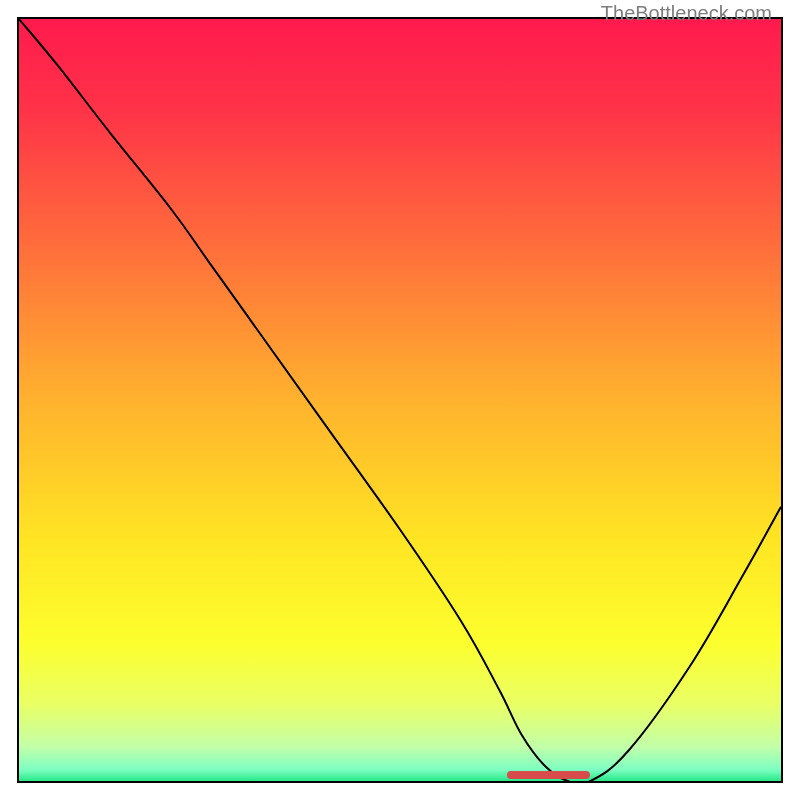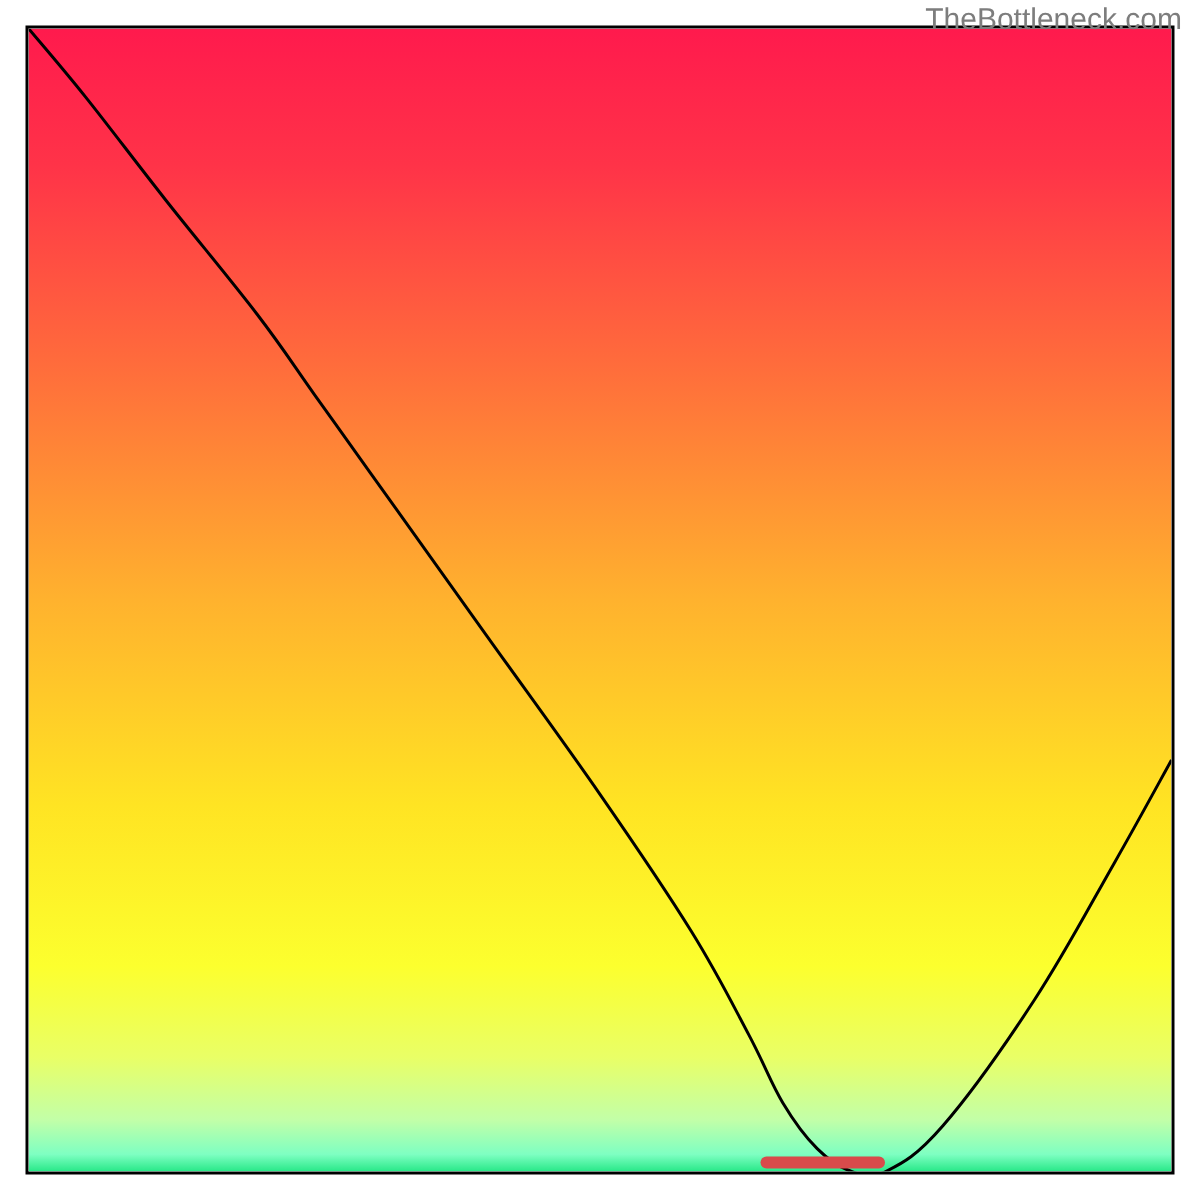--- a/index.html
+++ b/index.html
@@ -7,21 +7,21 @@
     padding: 0;
     width: 800px;
     height: 800px;
     background: #ffffff;
     font-family: Arial, sans-serif;
     position: relative;
   }
   .watermark {
     position: absolute;
     top: 2px;
-    right: 12px;
+    right: 28px;
     color: #7d7d7d;
     font-size: 20px;
     font-weight: 500;
     z-index: 10;
   }
   .plot-area {
     position: absolute;
     left: 17px;
     top: 17px;
     width: 766px;

